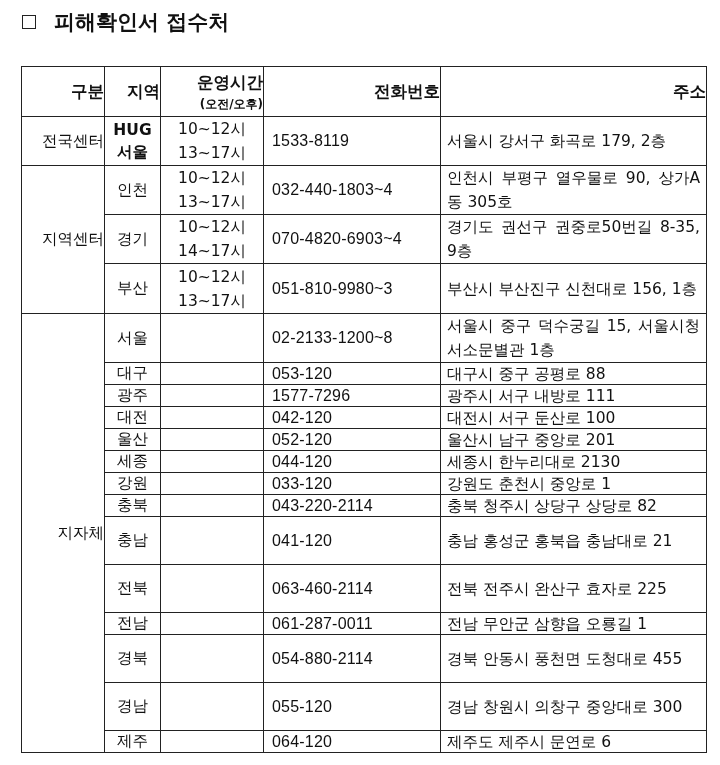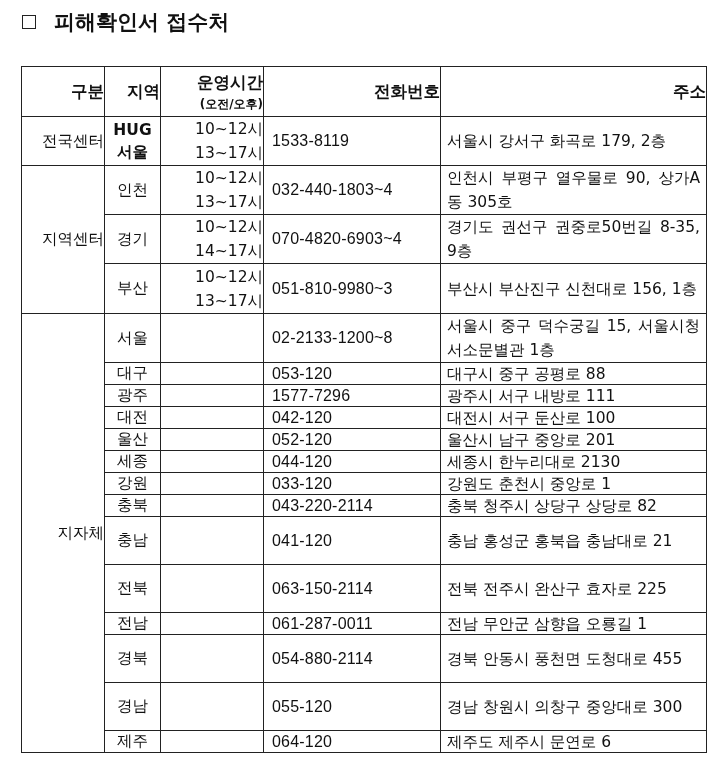--- a/index.html
+++ b/index.html
@@ -14,21 +14,21 @@
   td, th { border: 1.3px solid #222; padding: 0; font-weight: normal; font-size: 15.5px;
            vertical-align: middle; overflow: hidden; }
   th { text-align: right; font-size: 16.5px; font-weight: bold; }
   th .sub { display: block; font-size: 12px; line-height: 18px; }
   th .main { display: block; line-height: 24px; }
   .phone { font-family: "Liberation Sans", "DejaVu Sans", sans-serif; font-weight: normal;
            font-size: 16px; padding-left: 8px; letter-spacing: 0.2px; }
   .addr { padding-left: 6px; padding-right: 6px; line-height: 24px; text-align: justify;
           text-align-last: left; }
   .addr.single { line-height: 20px; }
-  .time { text-align: right; line-height: 24px; }
+  .time { text-align: center; line-height: 24px; }
   .time span { display: block; }
   .region { text-align: center; }
   .region span { display: block; line-height: 22px; font-weight: bold; }
   .cat { text-align: right; }
 </style>
 </head>
 <body>
 
 <div class="title">
   <span class="box"></span>
@@ -151,21 +151,21 @@
     </tr>
     <tr style="height:48px">
       <td class="region">충남</td>
       <td></td>
       <td class="phone">041-120</td>
       <td class="addr">충남 홍성군 홍북읍 충남대로 21</td>
     </tr>
     <tr style="height:48px">
       <td class="region">전북</td>
       <td></td>
-      <td class="phone">063-150-2114</td>
+      <td class="phone">063-460-2114</td>
       <td class="addr">전북 전주시 완산구 효자로 225</td>
     </tr>
     <tr style="height:22px">
       <td class="region">전남</td>
       <td></td>
       <td class="phone">061-287-0011</td>
       <td class="addr single">전남 무안군 삼향읍 오룡길 1</td>
     </tr>
     <tr style="height:48px">
       <td class="region">경북</td>

